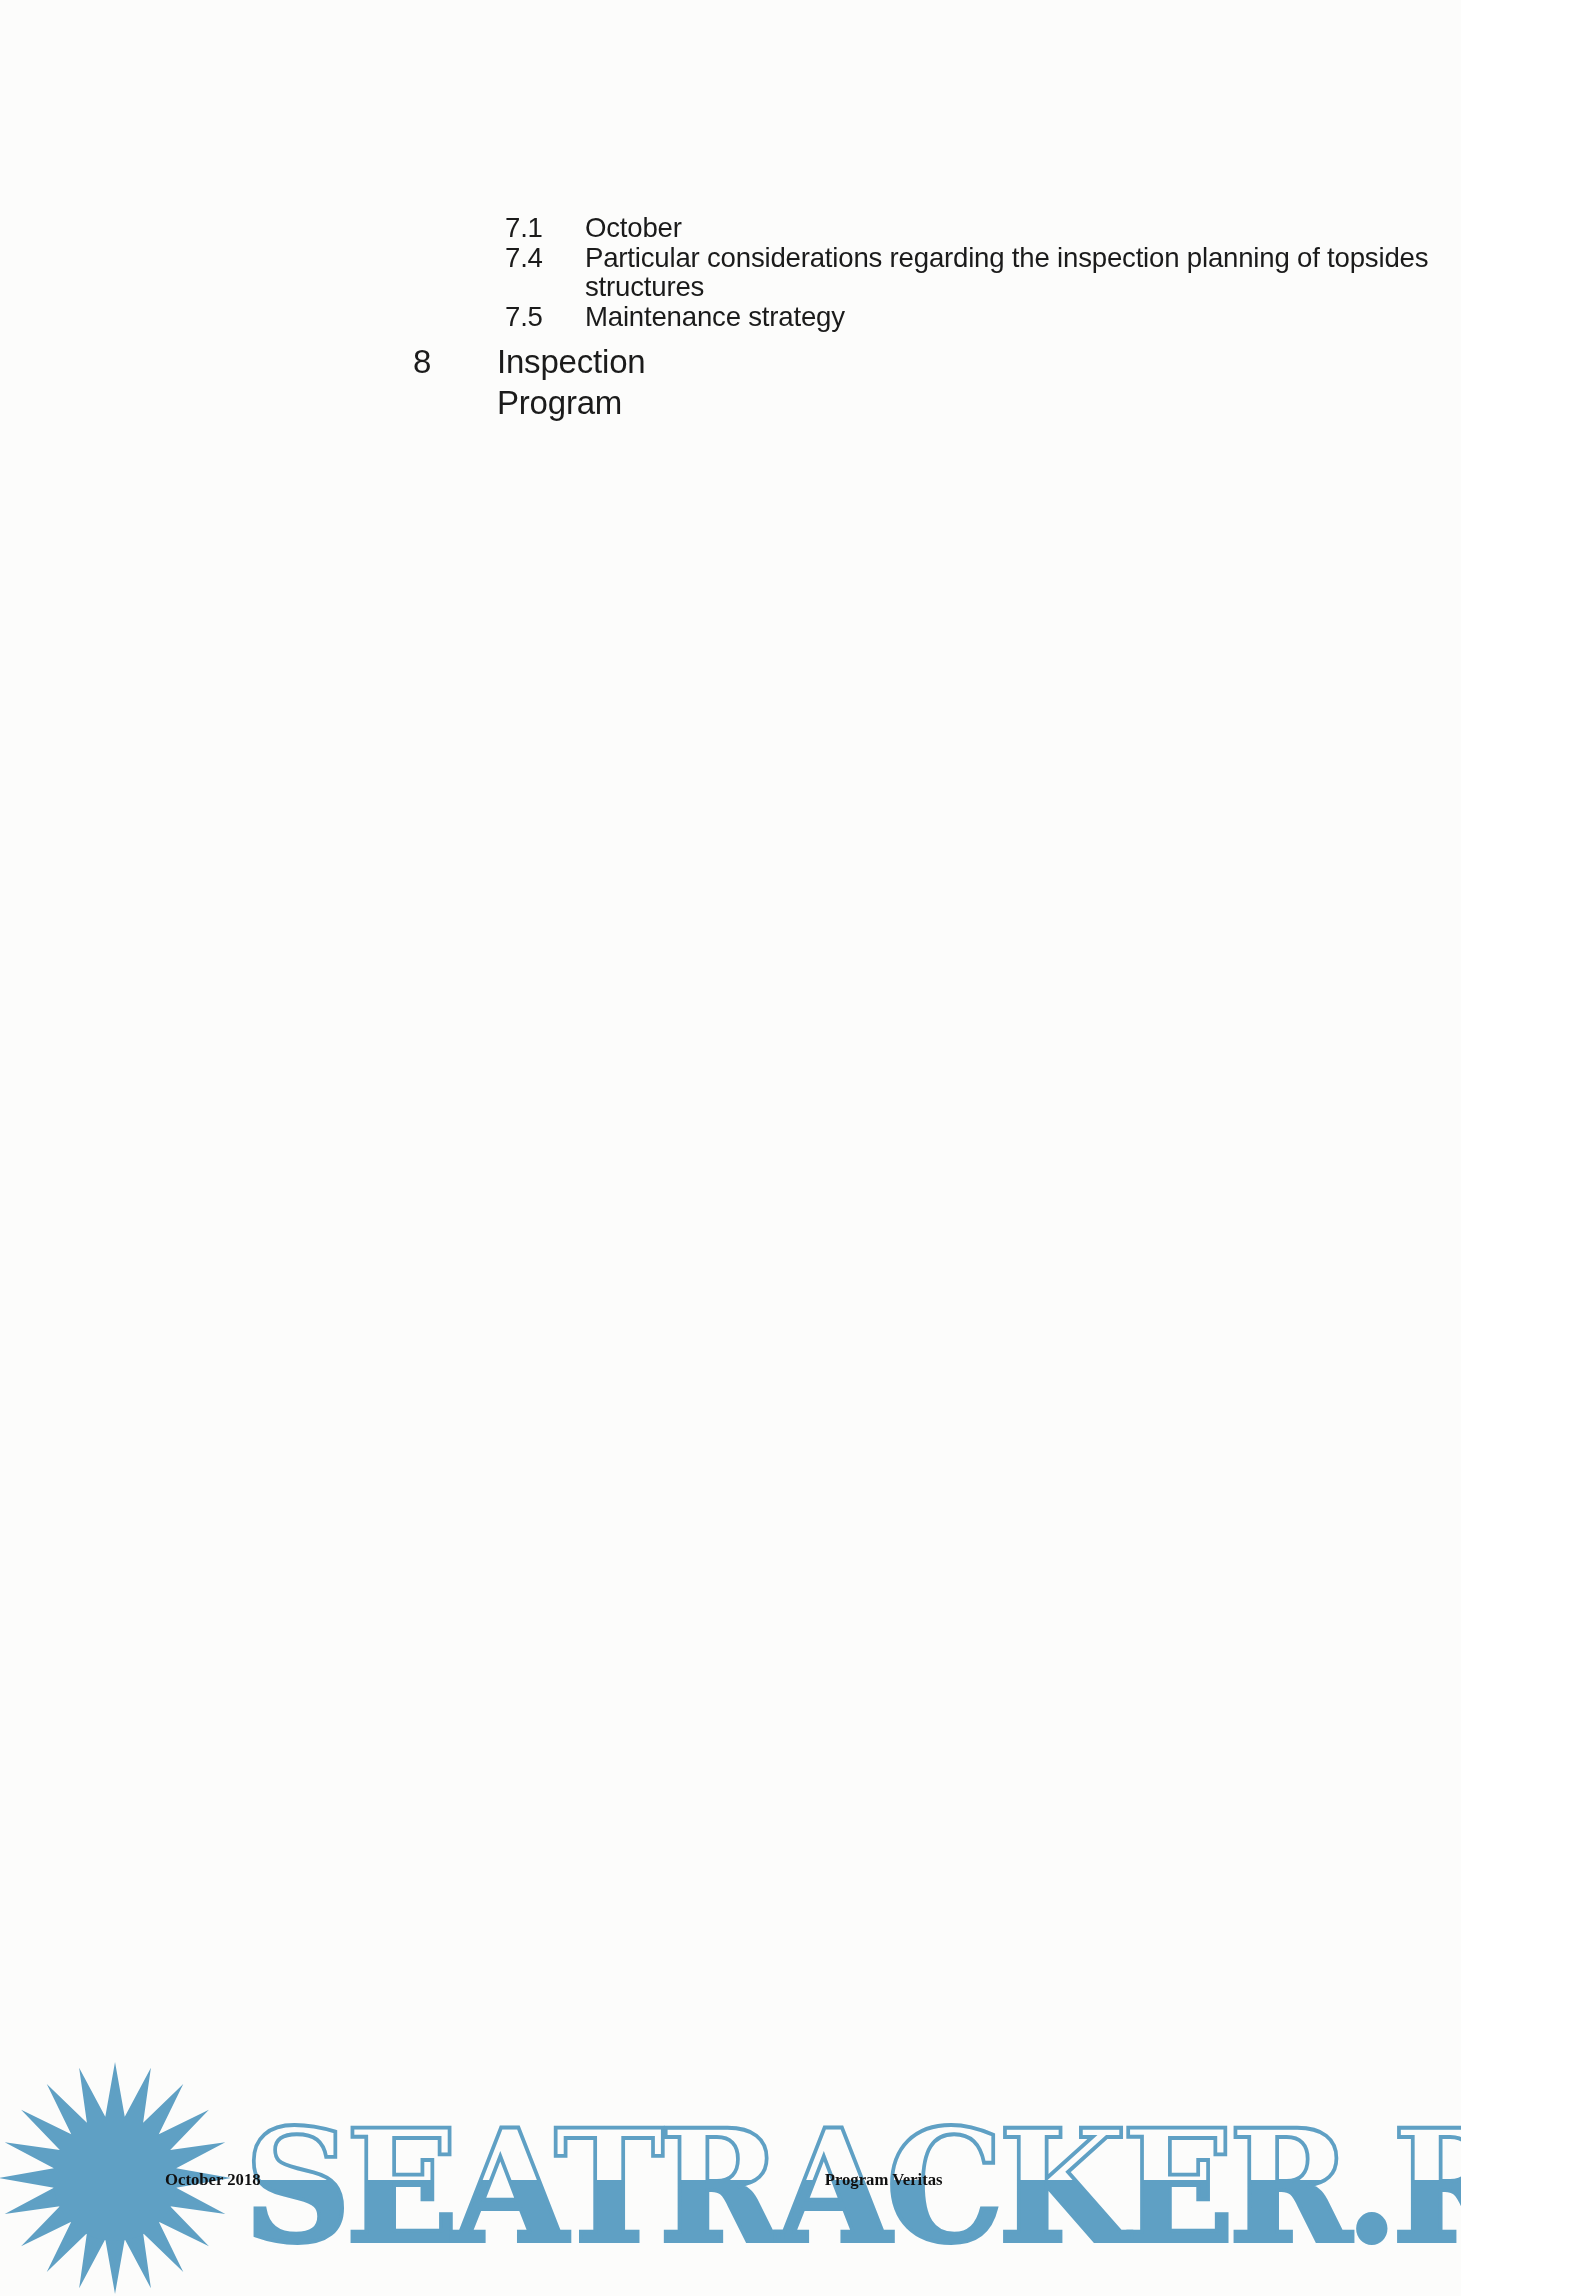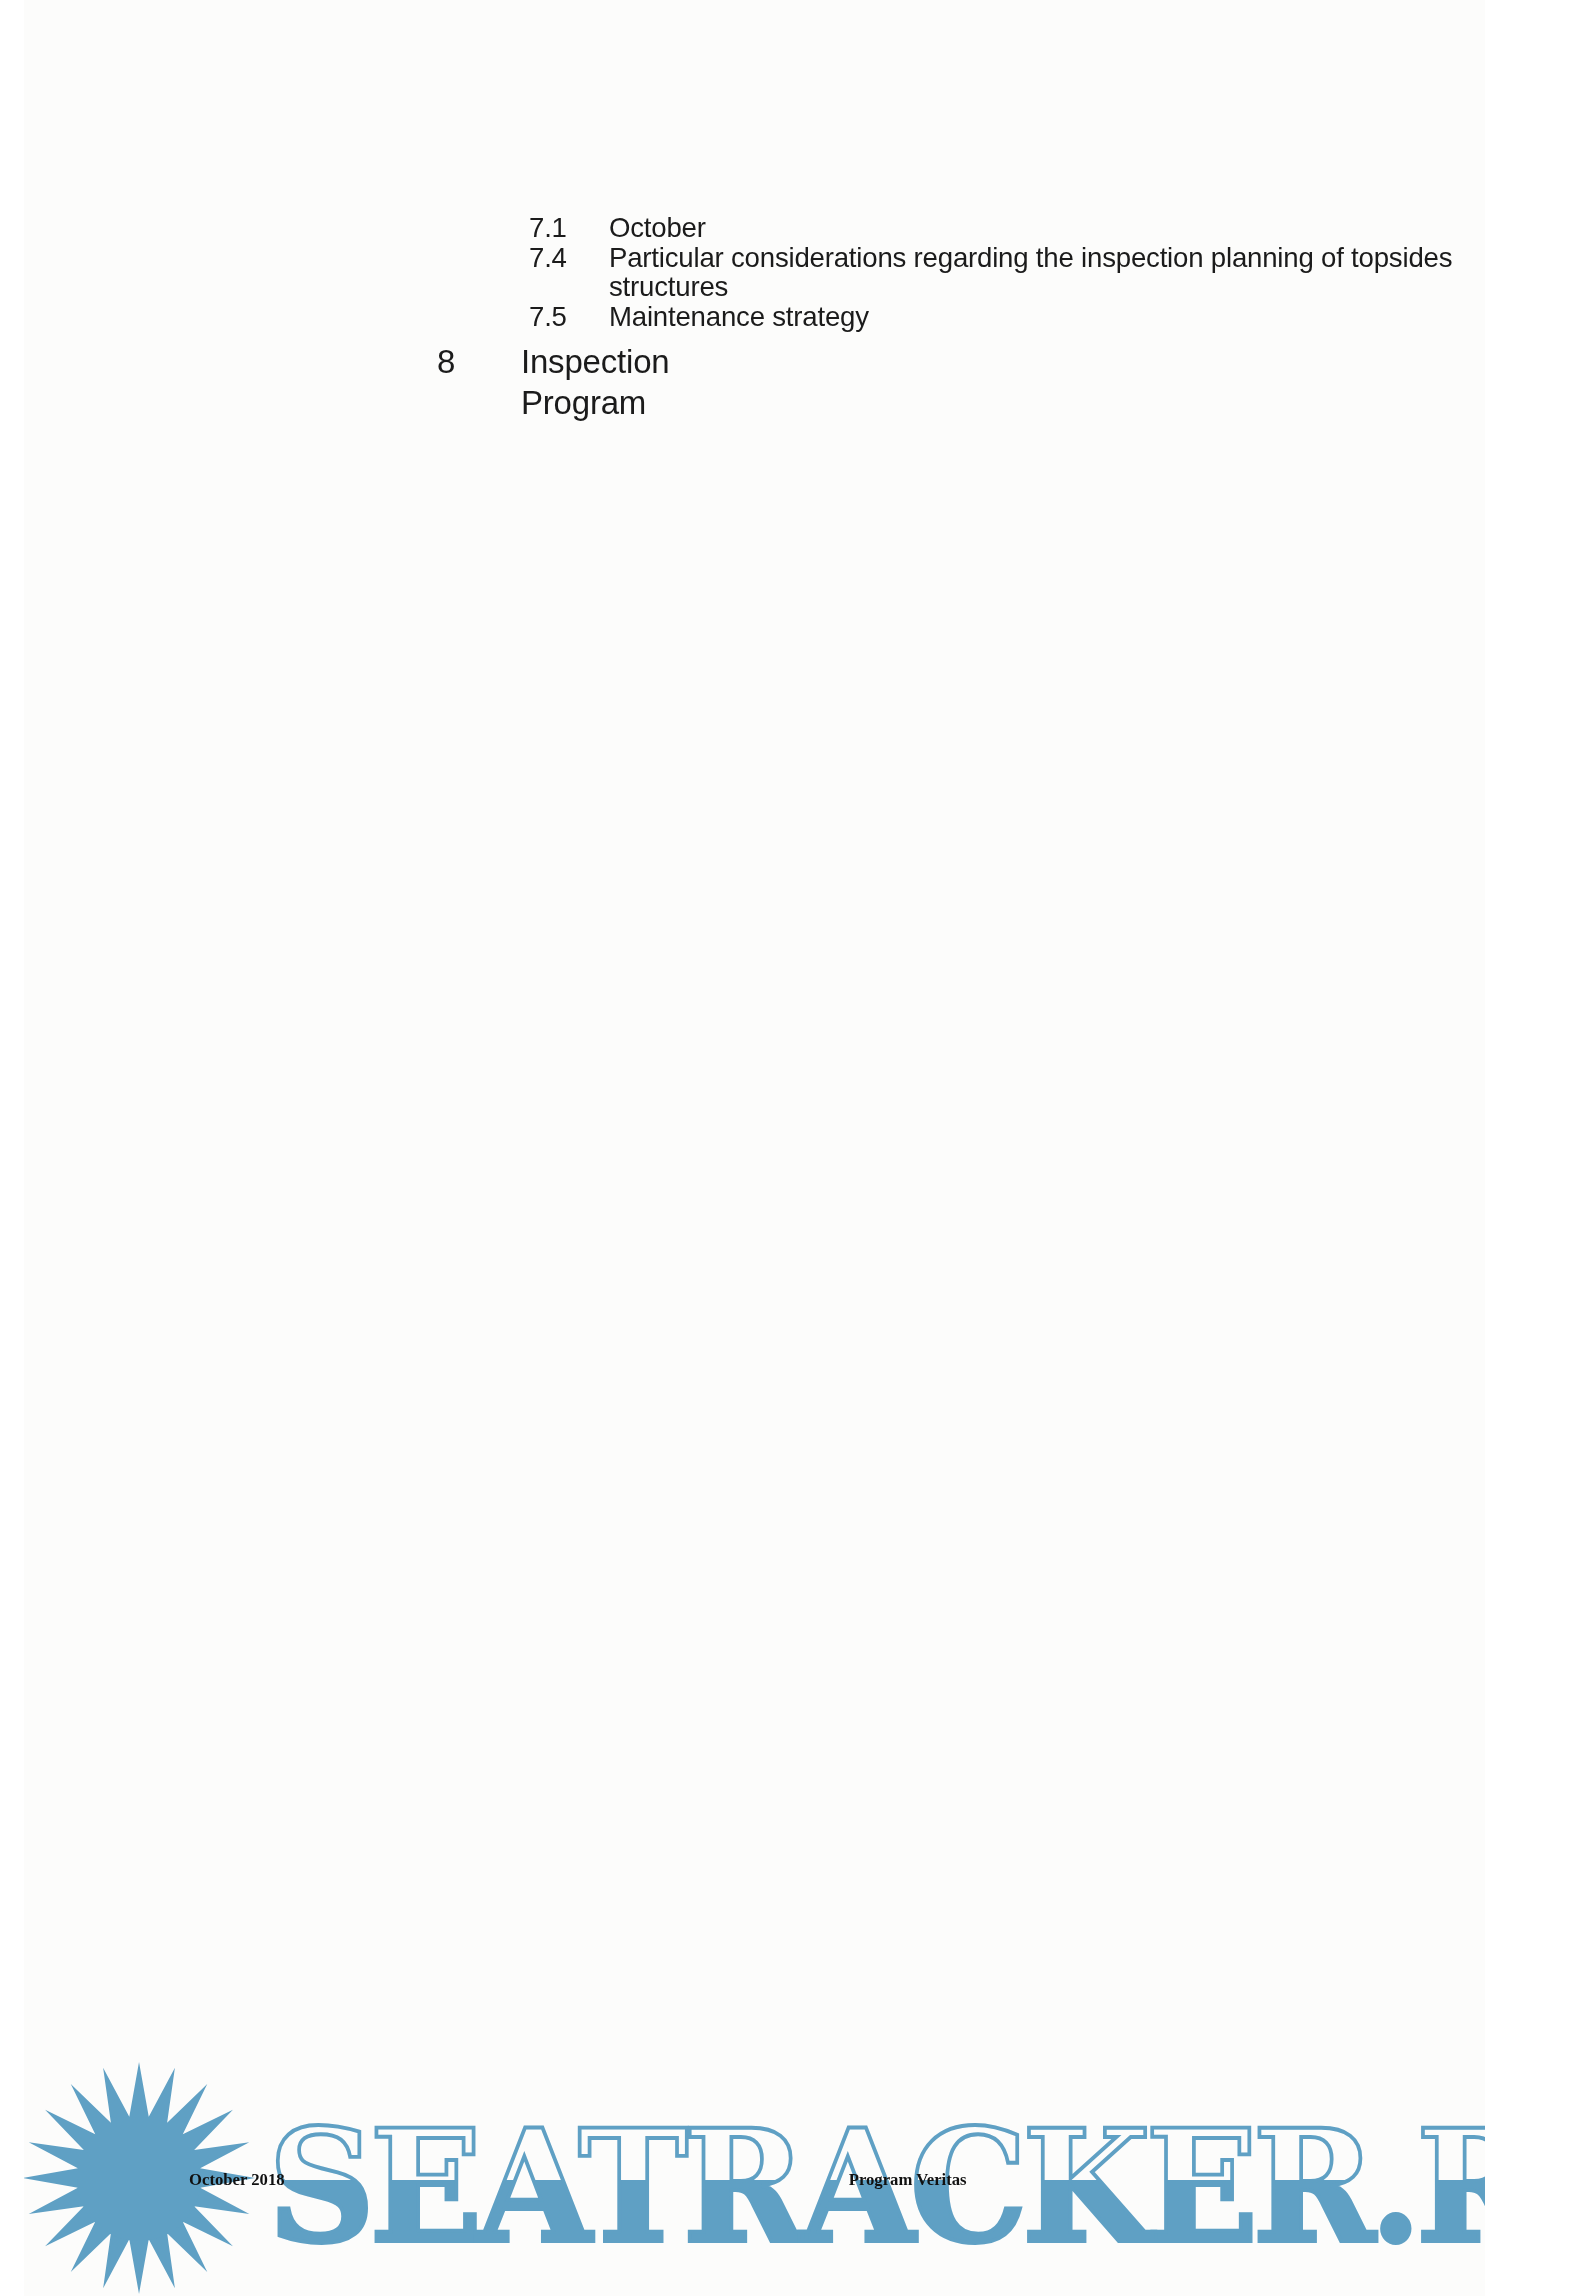--- a/index.html
+++ b/index.html
@@ -4,21 +4,20 @@
 <style>
   html,body { margin:0; padding:0; }
   .page {
     position: relative;
     width: 1461px;
     height: 2296px;
     background: #fcfcfb;
     overflow: hidden;
     font-family: "Liberation Sans", sans-serif;
     color: #1b1b1b;
-    margin-left: 24px;
   }
   
   .content {
     position: absolute;
     left: 190px;
     top: 213px;
     width: 1327px;
   }
   .toc-sub {
     display: flex;

